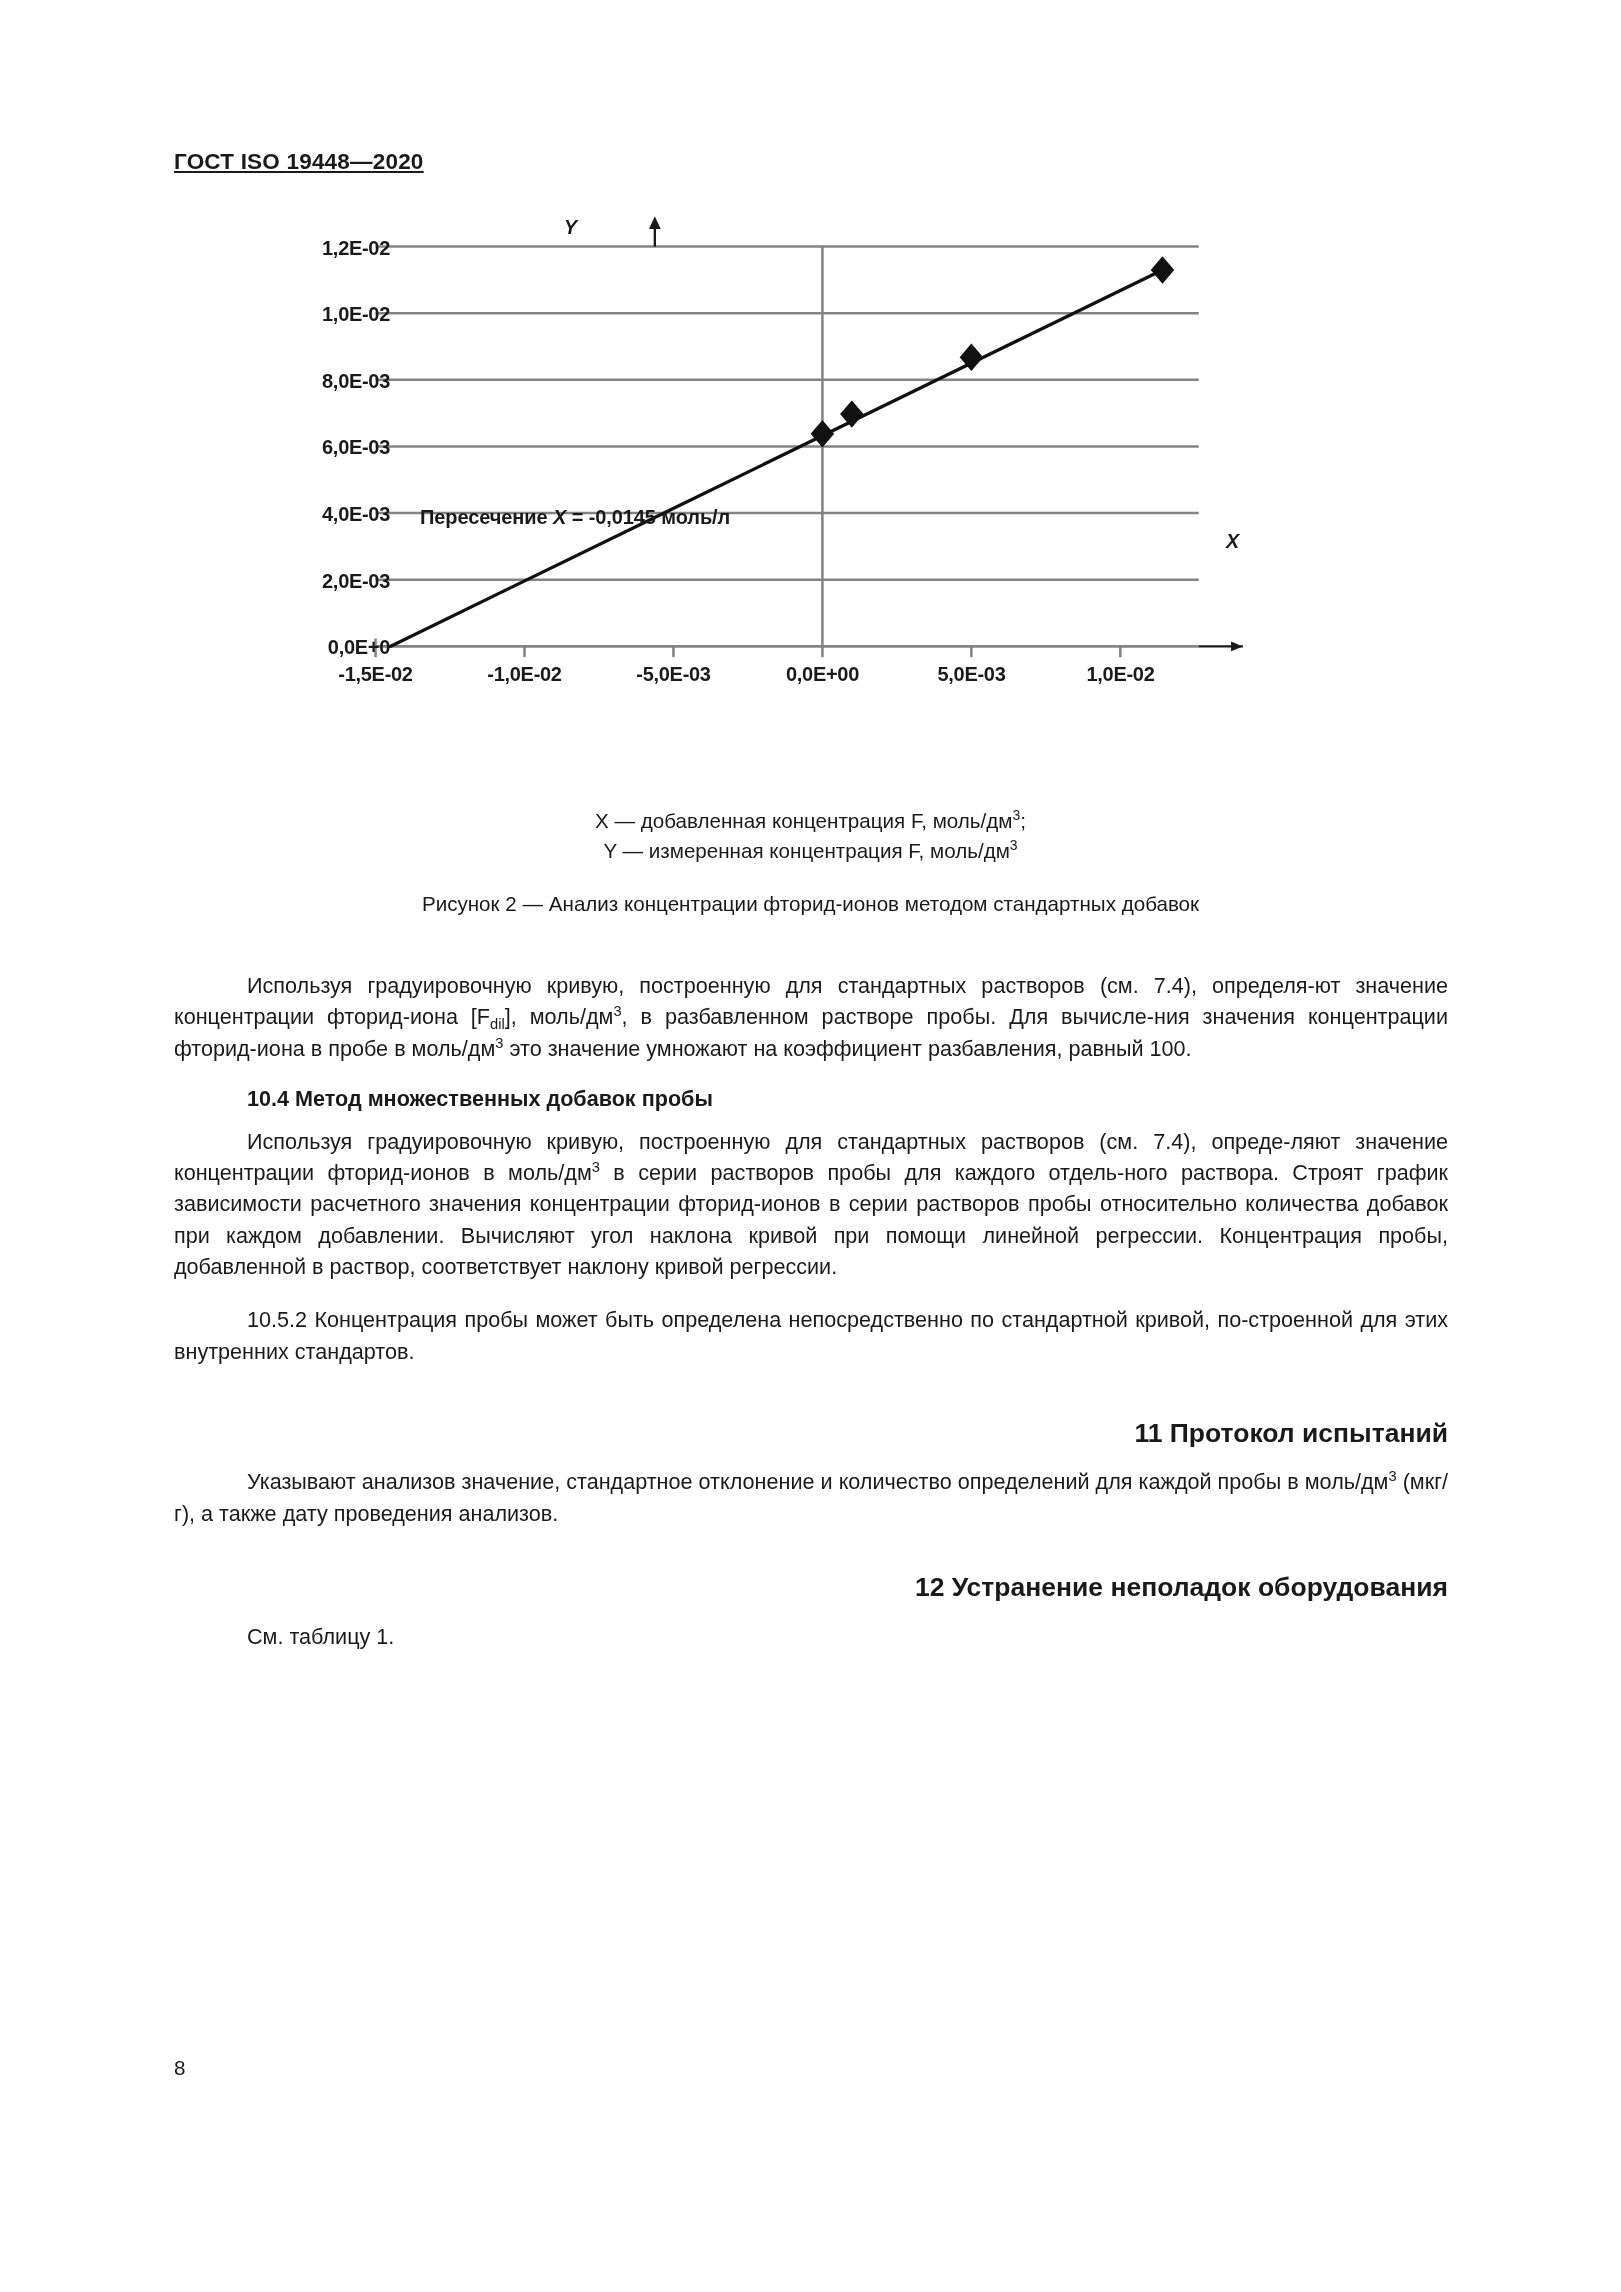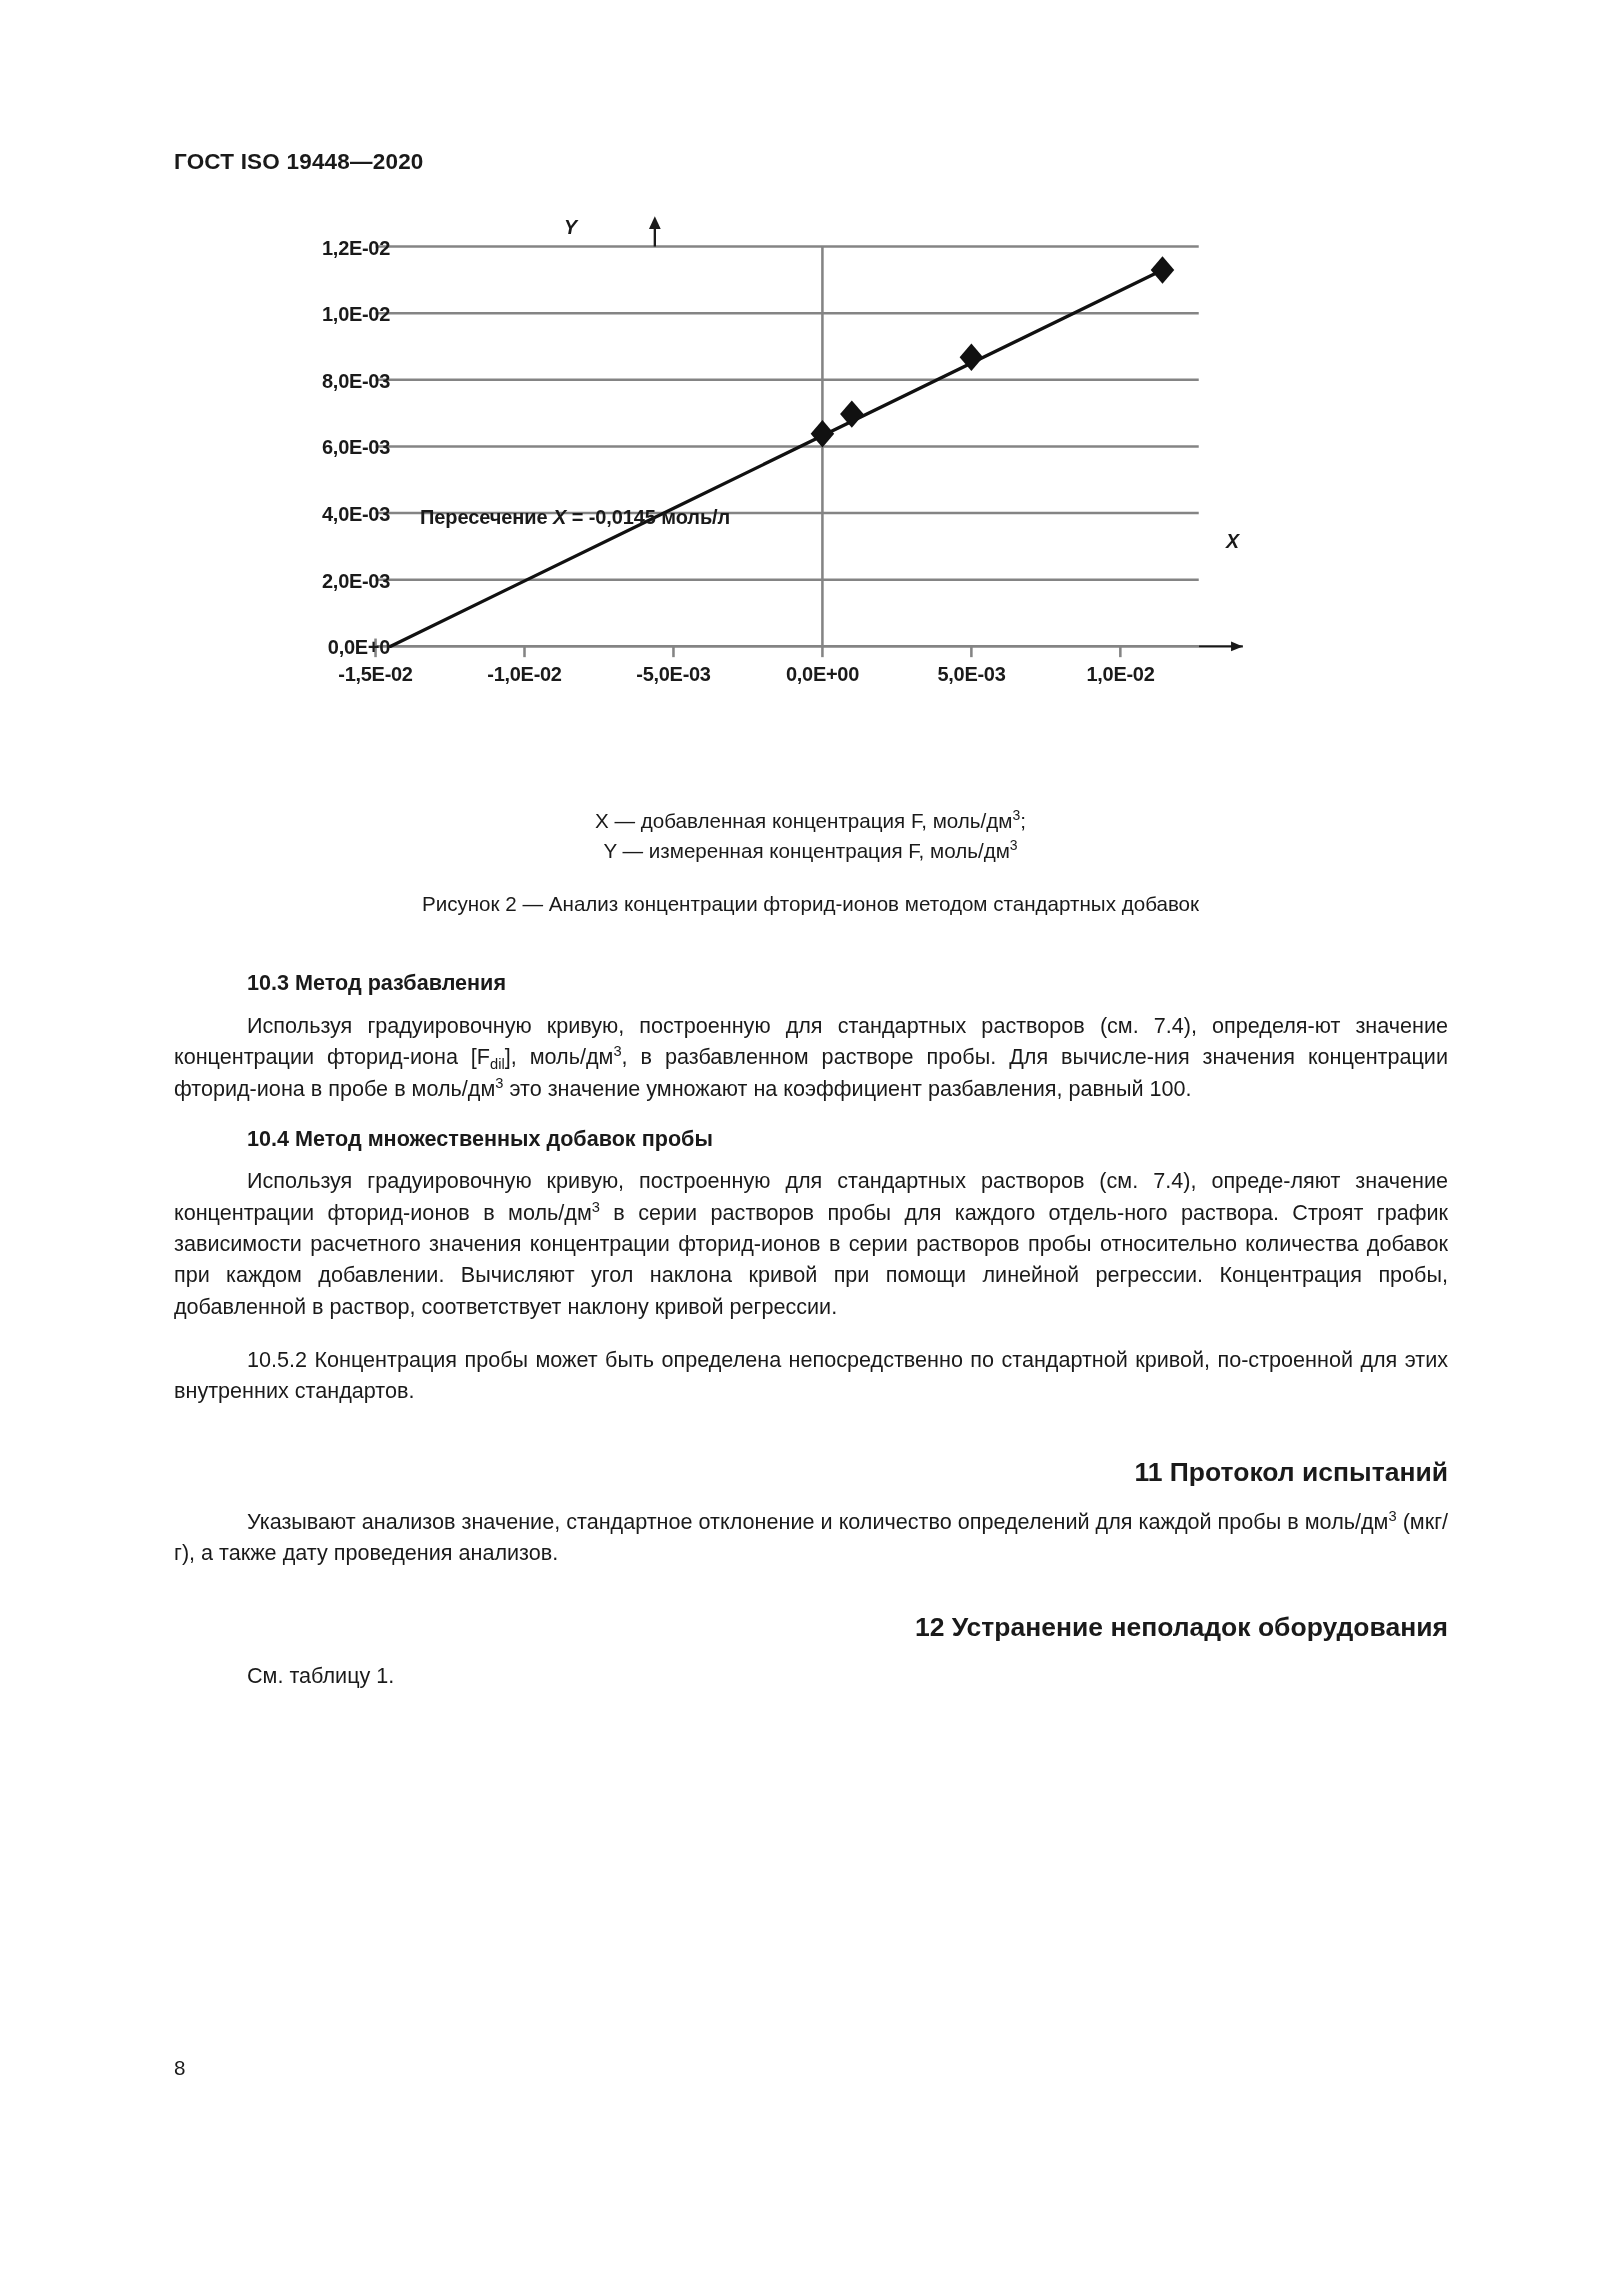--- a/index.html
+++ b/index.html
@@ -23,20 +23,21 @@
   }
 
   
   .doc-header {
     position: absolute;
     left: 174px;
     top: 149px;
     font-size: 22.5px;
     font-weight: bold;
     letter-spacing: 0.2px;
+    text-decoration: underline;
   }
 
   
   .figure-block {
     position: absolute;
     left: 0;
     top: 214px;
     width: 1621px;
   }
 
@@ -230,21 +231,20 @@
     <div class="fig-keys">
       <div><span>X — добавленная концентрация F, моль/дм</span><sup>3</sup><span>;</span></div>
       <div><span>Y — измеренная концентрация F, моль/дм</span><sup>3</sup></div>
     </div>
 
     <div class="fig-caption">Рисунок 2 — Анализ концентрации фторид-ионов методом стандартных добавок</div>
   </div>
 
   <div class="body">
 
-    <h3 class="sec-head">10.3 Метод разбавления</h3>
     <p class="para"><span>Используя градуировочную кривую, построенную для стандартных растворов (см. 7.4), определя-ют значение концентрации фторид-иона [F</span><sub>dil</sub><span>], моль/дм</span><sup>3</sup><span>, в разбавленном растворе пробы. Для вычисле-ния значения концентрации фторид-иона в пробе в моль/дм</span><sup>3</sup><span> это значение умножают на коэффициент разбавления, равный 100.</span></p>
 
     <h3 class="sec-head">10.4 Метод множественных добавок пробы</h3>
     <p class="para"><span>Используя градуировочную кривую, построенную для стандартных растворов (см. 7.4), опреде-ляют значение концентрации фторид-ионов в моль/дм</span><sup>3</sup><span> в серии растворов пробы для каждого отдель-ного раствора. Строят график зависимости расчетного значения концентрации фторид-ионов в серии растворов пробы относительно количества добавок при каждом добавлении. Вычисляют угол наклона кривой при помощи линейной регрессии. Концентрация пробы, добавленной в раствор, соответствует наклону кривой регрессии.</span></p>
 
     <p class="para">10.5.2 Концентрация пробы может быть определена непосредственно по стандартной кривой, по-строенной для этих внутренних стандартов.</p>
 
     <div class="spacer-lg"></div>
     <h2 class="sec-head-major">11 Протокол испытаний</h2>
     <p class="para"><span>Указывают анализов значение, стандартное отклонение и количество определений для каждой пробы в моль/дм</span><sup>3</sup><span> (мкг/г), а также дату проведения анализов.</span></p>

